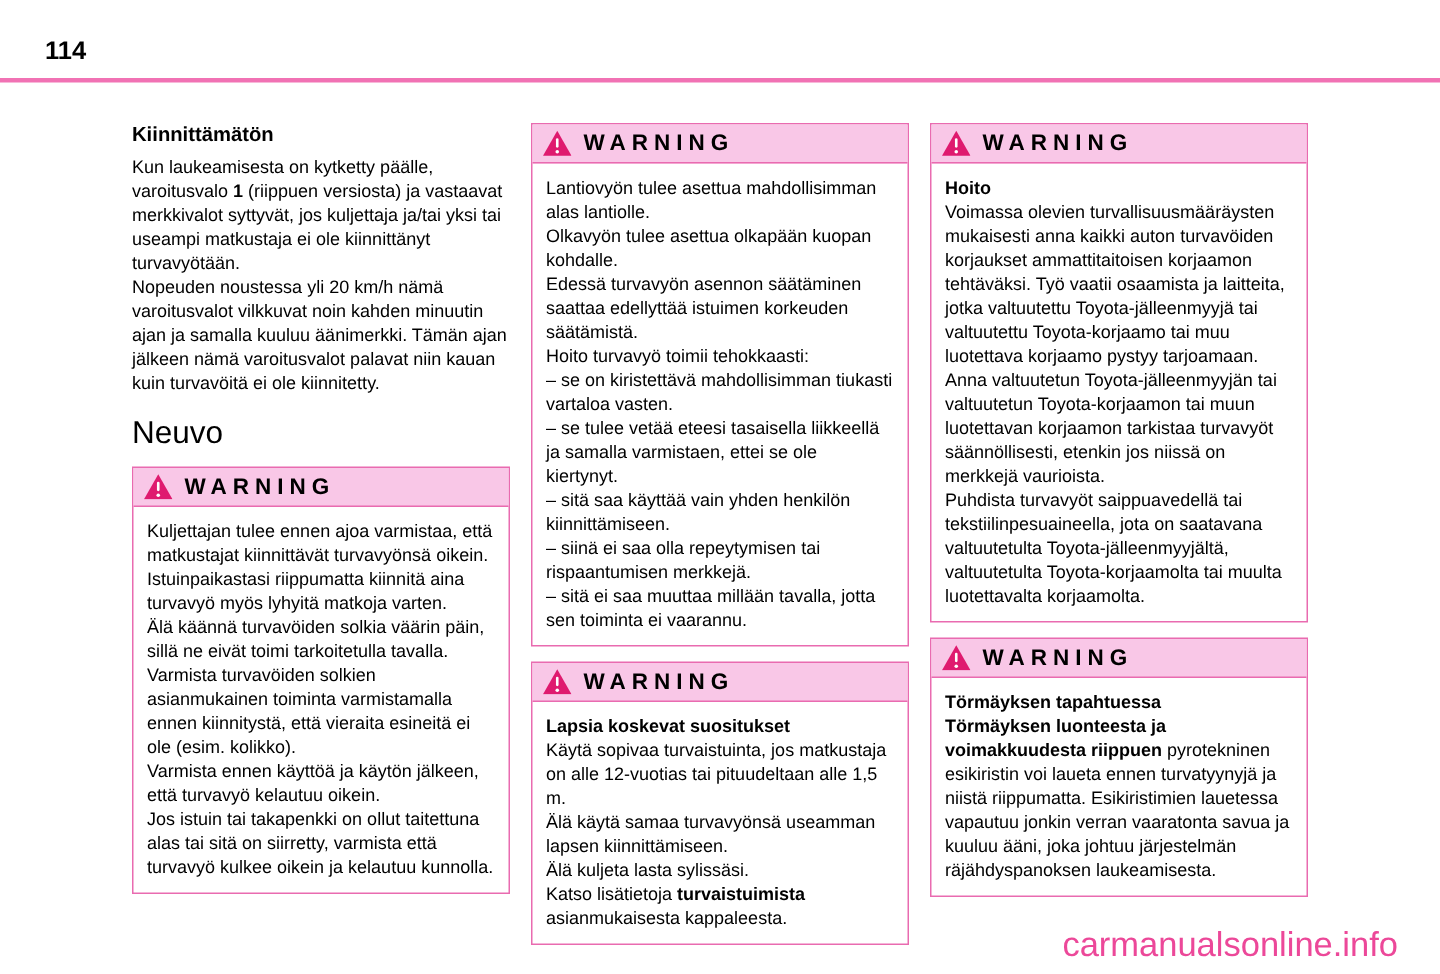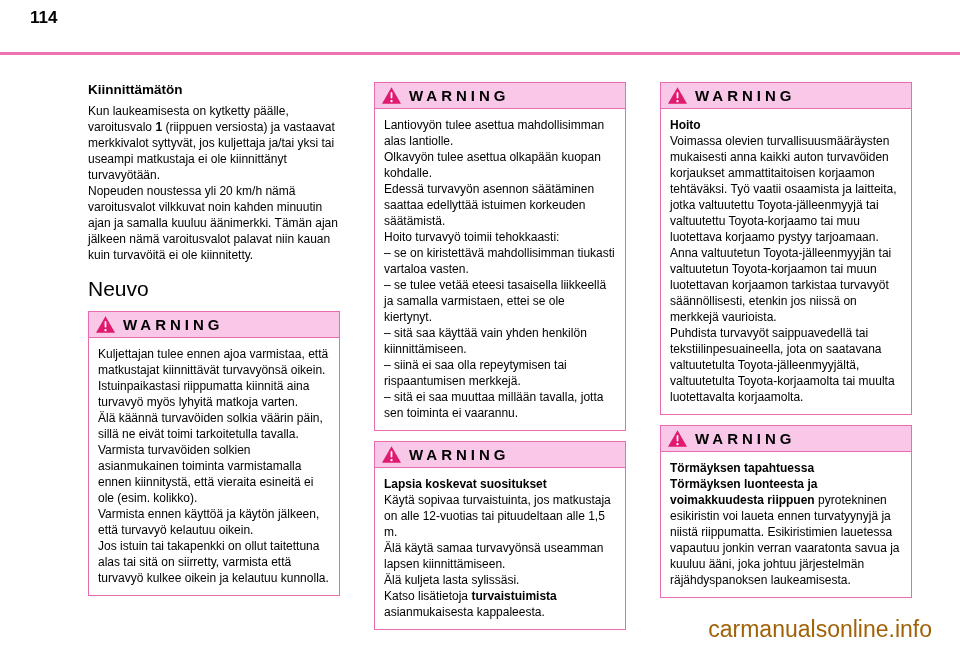--- a/index.html
+++ b/index.html
@@ -5,30 +5,30 @@
   html, body { margin: 0; padding: 0; }
   body {
     width: 960px; height: 649px;
     background: #ffffff;
     font-family: "Liberation Sans", sans-serif;
     color: #000;
     position: relative;
     overflow: hidden;
   }
   .page-number {
-    position: absolute; top: 8px; left: 30px;
+    position: absolute; top: 24px; left: 30px;
     font-size: 17px; font-weight: bold;
   }
   .top-rule {
     position: absolute; top: 52px; left: 0;
     width: 960px; height: 3px; background: #f172b4;
   }
   .content {
     position: absolute; top: 82px; left: 88px;
-    display: flex; gap: 34px;
+    display: flex; gap: 14px;
   }
   .col { width: 252px; flex: 0 0 252px; }
   .h-small {
     font-size: 13.5px; font-weight: bold;
     margin: 0 0 6px 0;
   }
   .h-large {
     font-size: 21px; font-weight: normal;
     margin: 14px 0 10px 0;
   }
@@ -51,21 +51,21 @@
   }
   .warn-body {
     padding: 8px 9px 9px 9px;
   }
   .warn-body p {
     font-size: 12px; line-height: 16px; margin: 0;
   }
   .bold { font-weight: bold; }
   .watermark {
     position: absolute; right: 28px; bottom: 6px;
-    font-size: 23px; color: #a16207;
+    font-size: 23px; color: #ec4899;
   }
 </style>
 </head>
 <body>
 
 <div class="page-number">114</div>
 <div class="top-rule"></div>
 
 <div class="content">
 

